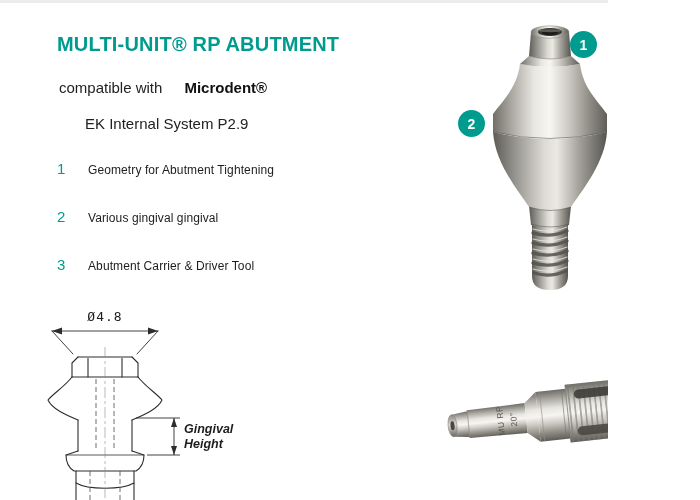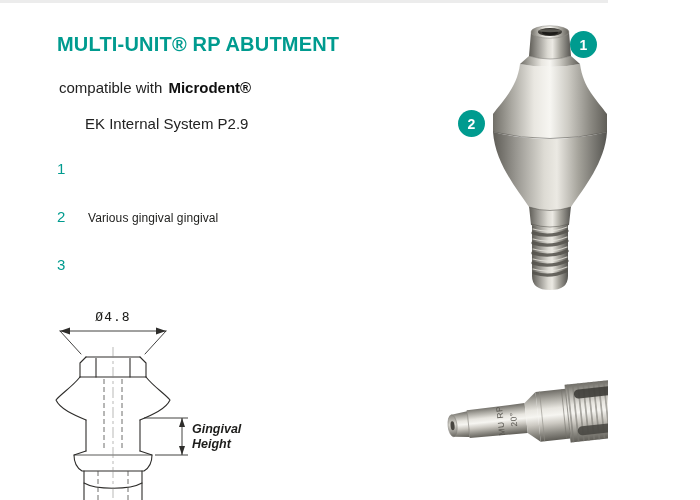--- a/index.html
+++ b/index.html
@@ -5,38 +5,38 @@
   :root { --accent:#009b8f; --ink:#1d1d1b; }
   * { margin:0; padding:0; box-sizing:border-box; }
   body { background:#ffffff; }
   .page { position:relative; width:608px; height:500px; background:#fff; overflow:hidden;
           font-family:"Liberation Sans", sans-serif; color:var(--ink);text-decoration:underline; }
   .top-strip { position:absolute; top:0; left:0; right:0; height:3px; background:#ececec; }
 
   .title  { position:absolute; left:57px; top:33px; font-size:20px; font-weight:700;
             color:var(--accent); letter-spacing:.2px; }
   .compat { position:absolute; left:59px; top:79px; font-size:15px; color:#222; }
-  .compat .brand { font-weight:700; color:#101010; margin-left:6px; }
+  .compat .brand { font-weight:700; color:#101010; margin-left:22px; }
   .system { position:absolute; left:57px; top:115px; font-size:15px; color:#222;margin-left:28px; }
 
   .features { position:absolute; left:57px; top:160px; list-style:none; }
   .feature  { display:flex; align-items:baseline; height:18px; margin-bottom:30px; }
   .fnum     { flex:0 0 31px; color:var(--accent); font-size:15px; }
   .flabel   { font-size:12px; letter-spacing:.1px; }
 
   .badge { position:absolute; width:27px; height:27px; border-radius:50%;
            background:var(--accent); color:#fff; font-size:14px; font-weight:700;
            display:flex; align-items:center; justify-content:center; z-index:5; }
   .badge-1 { left:570px; top:31px; }
   .badge-2 { left:458px; top:110px; }
   .badge-3 { left:634px; top:369px; }
 
   .render-abutment { position:absolute; left:455px; top:12px;  width:190px; height:285px; }
   .render-tool     { position:absolute; left:438px; top:345px; width:235px; height:140px; }
-  .drawing         { position:absolute; left:8px;  top:305px; width:250px; height:195px; }
+  .drawing         { position:absolute; left:0;  top:305px; width:250px; height:195px; }
   svg { display:block; }
 
   .dim-text  { font-family:"DejaVu Sans Mono", monospace; font-size:13px; fill:#1d1d1b; letter-spacing:1px; }
   .ging-text { font-family:"Liberation Sans", sans-serif; font-size:12.5px; font-style:italic;
                font-weight:600; fill:#1d1d1b; }
   .engrave   { font-family:"Liberation Sans", sans-serif; font-size:8.5px; fill:#585650; letter-spacing:.5px; }
 </style>
 </head>
 <body>
 
@@ -47,27 +47,29 @@
 
   <p class="compat">
     <span>compatible with</span><span class="brand">Microdent®</span>
   </p>
 
   <p class="system">EK Internal System P2.9</p>
 
   <ul class="features">
     <li class="feature">
       <span class="fnum">1</span>
+      <span class="flabel">Geometry for Abutment Tightening</span>
     </li>
     <li class="feature">
       <span class="fnum">2</span>
       <span class="flabel">Various gingival gingival</span>
     </li>
     <li class="feature">
       <span class="fnum">3</span>
+      <span class="flabel">Abutment Carrier &amp; Driver Tool</span>
     </li>
   </ul>
 
   <div class="render-abutment">
     <svg viewBox="0 0 190 285" width="190" height="285">
       <defs>
         <linearGradient id="mV" x1="0" y1="0" x2="1" y2="0">
           <stop offset="0" stop-color="#716f68"></stop>
             <stop offset=".16" stop-color="#a9a7a0"></stop>
           <stop offset=".36" stop-color="#e9e7e1"></stop>

